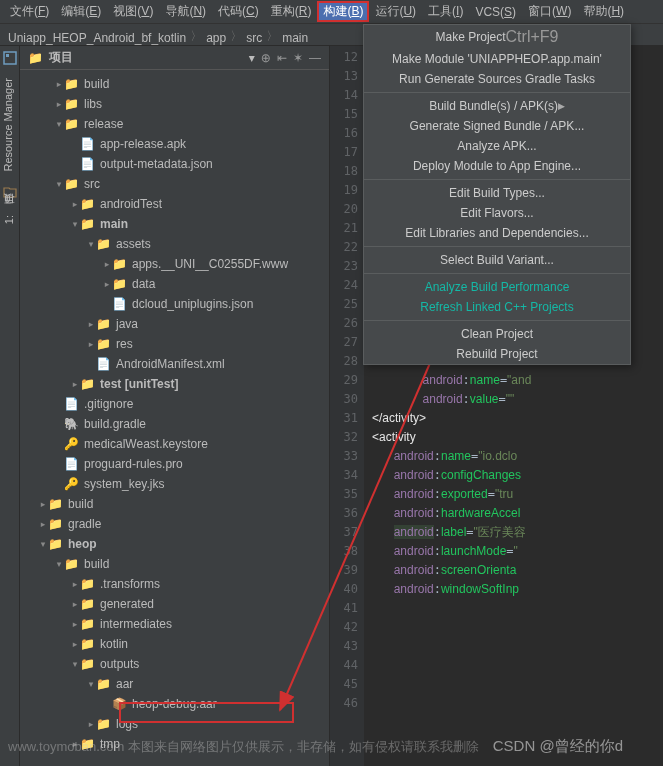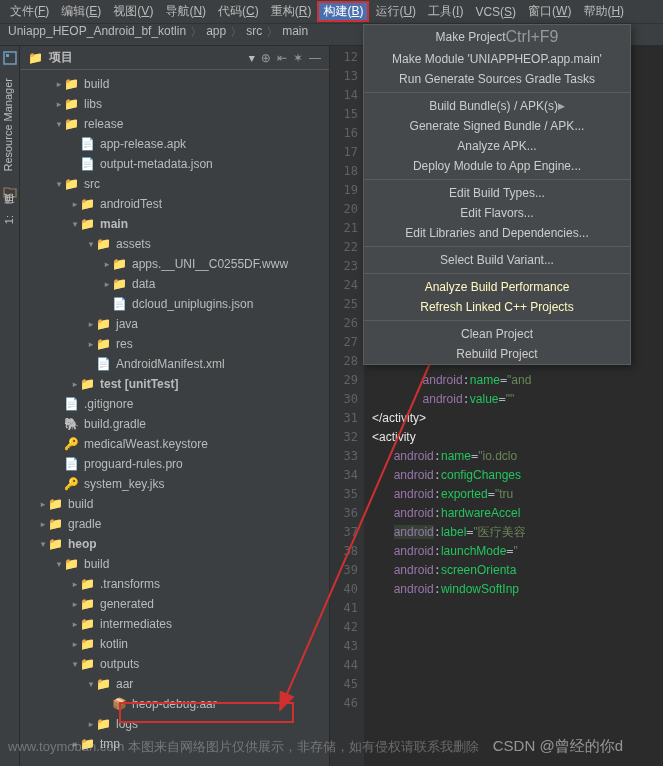--- a/index.html
+++ b/index.html
@@ -1,21 +1,21 @@
 <!DOCTYPE html>
 <html><head>
 <meta charset="utf-8">
 <style>
 * { margin:0; padding:0; box-sizing:border-box; font-family:"Microsoft YaHei",Arial,sans-serif; font-size:12px; }
 body { background:#3c3f41; color:#bbbbbb; width:663px; height:766px; overflow:hidden; position:relative; }
 .menubar { height:24px; background:#3c3f41; display:flex; align-items:center; padding:0 4px; border-bottom:1px solid #323232; }
 .menubar-item { padding:2px 6px; color:#bbbbbb; }
 .menubar-item u { text-decoration:underline; }
 .menubar-item.active { background:#4b6eaf; color:#fff; border:2px solid #d03030; padding:0 4px; }
-.breadcrumb { height:22px; display:flex; align-items:flex-start; padding:0 8px; gap:4px; background:#3c3f41; border-bottom:1px solid #2b2b2b; }
+.breadcrumb { height:22px; display:flex; align-items:flex-end; padding:0 8px; gap:4px; background:#3c3f41; border-bottom:1px solid #2b2b2b; }
 .bc-item { color:#bbbbbb; }
 .bc-sep { color:#777; }
 .left-tabs { position:absolute; left:0; top:46px; width:20px; background:#3c3f41; border-right:1px solid #2b2b2b; height:calc(100% - 46px); }
 .left-tab { writing-mode:vertical-rl; transform:rotate(180deg); padding:8px 2px; color:#bbb; font-size:11px; }
 .left-tab-icon { width:16px; height:16px; margin:4px auto; display:block; }
 .sidebar { position:absolute; left:20px; top:46px; width:310px; height:calc(100% - 46px); background:#3c3f41; border-right:1px solid #2b2b2b; display:flex; flex-direction:column; }
 .sidebar-header { height:24px; display:flex; align-items:center; padding:0 8px; background:#3c3f41; border-bottom:1px solid #555; gap:6px; }
 .sidebar-title { flex:1; font-weight:bold; }
 .sidebar-tool { opacity:.7; }
 .tree { flex:1; overflow:auto; padding:4px 0; font-size:12px; line-height:20px; }
@@ -31,21 +31,21 @@
 .editor { position:absolute; left:330px; top:46px; right:0; height:calc(100% - 46px); background:#2b2b2b; display:flex; }
 .gutter { width:34px; background:#313335; text-align:right; padding:2px 6px 0 0; color:#606366; font-family:Consolas,monospace; font-size:12px; line-height:19px; }
 .code { flex:1; font-family:Consolas,monospace; font-size:12px; line-height:19px; padding:2px 0 0 8px; white-space:pre; color:#a9b7c6; overflow:hidden; }
 .tag { color:#e5e5e5; }
 .attr { color:#22c55e; }
 .str { color:#6a8759; }
 .ns { color:#9876aa; }
 .hl { background:#344134; }
 .dropdown { position:absolute; left:363px; top:24px; width:268px; background:#46494b; border:1px solid #5a5d5e; box-shadow:2px 2px 8px rgba(0,0,0,.4); z-index:10; }
 .dd-item { padding:3px 18px; color:#ccc; display:flex; justify-content:center; align-items:center; }
-.dd-item.disabled { color:#fef9c3; }
+.dd-item.disabled { color:#14b8a6; }
 .dd-sep { height:1px; background:#5a5d5e; margin:3px 0; }
 .dd-arrow { color:#aaa; font-size:9px; }
 .shortcut{color:#999;font-size:16px;}
 .red-box { position:absolute; border:2px solid #d03030; pointer-events:none; }
 .red-arrow { position:absolute; pointer-events:none; z-index:5; }
 .watermark { position:absolute; bottom:10px; color:rgba(200,200,200,.4); font-size:13px; }
 .watermark.left { left:8px; }
 .watermark.right { right:40px; color:rgba(220,220,220,.6); font-size:15px; }
 </style>
 </head>

